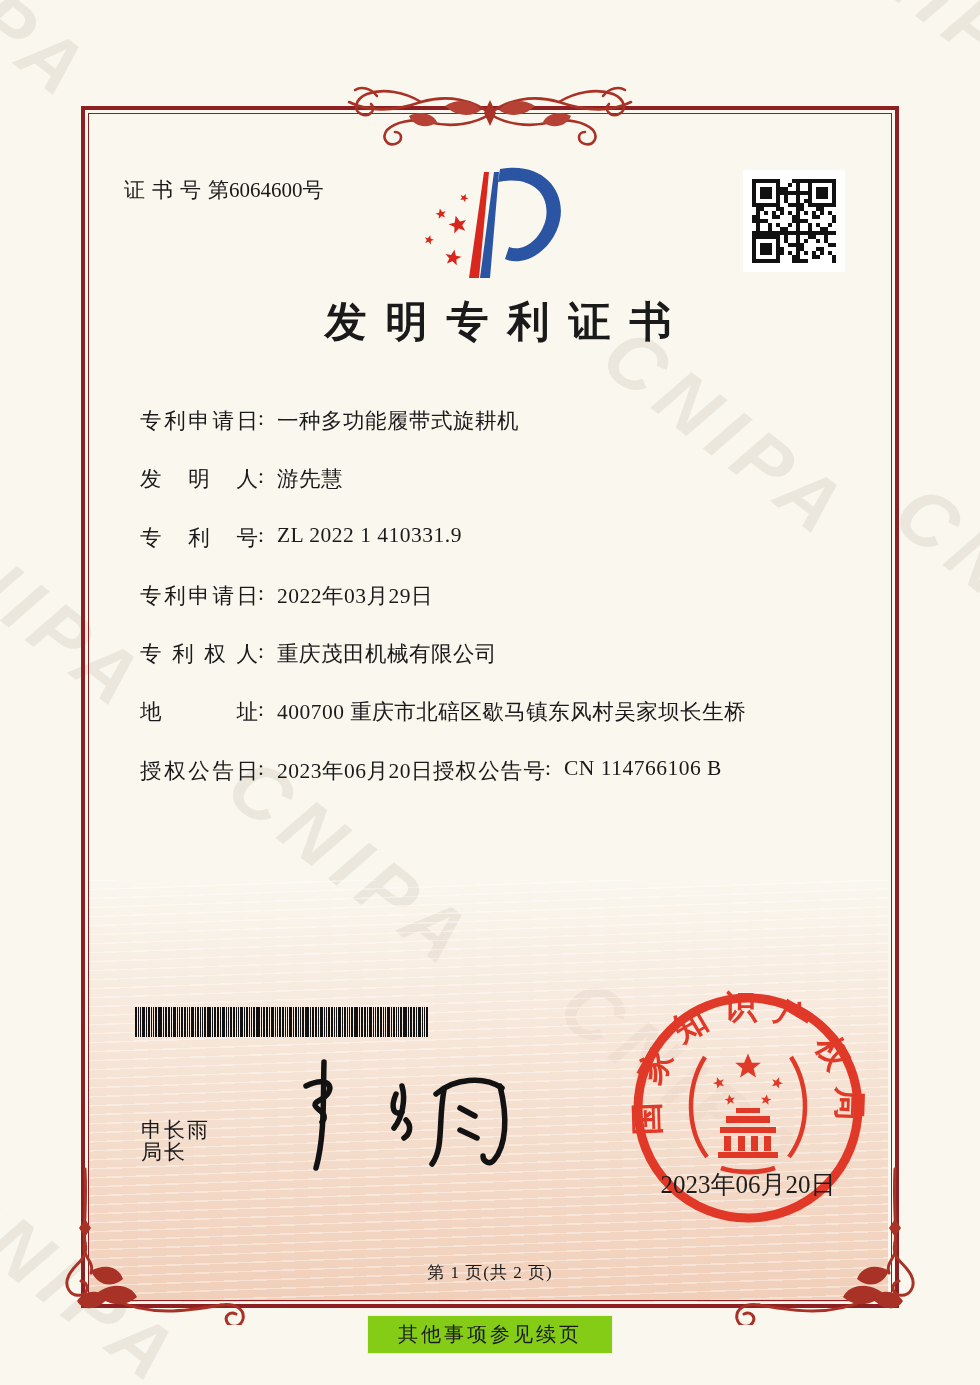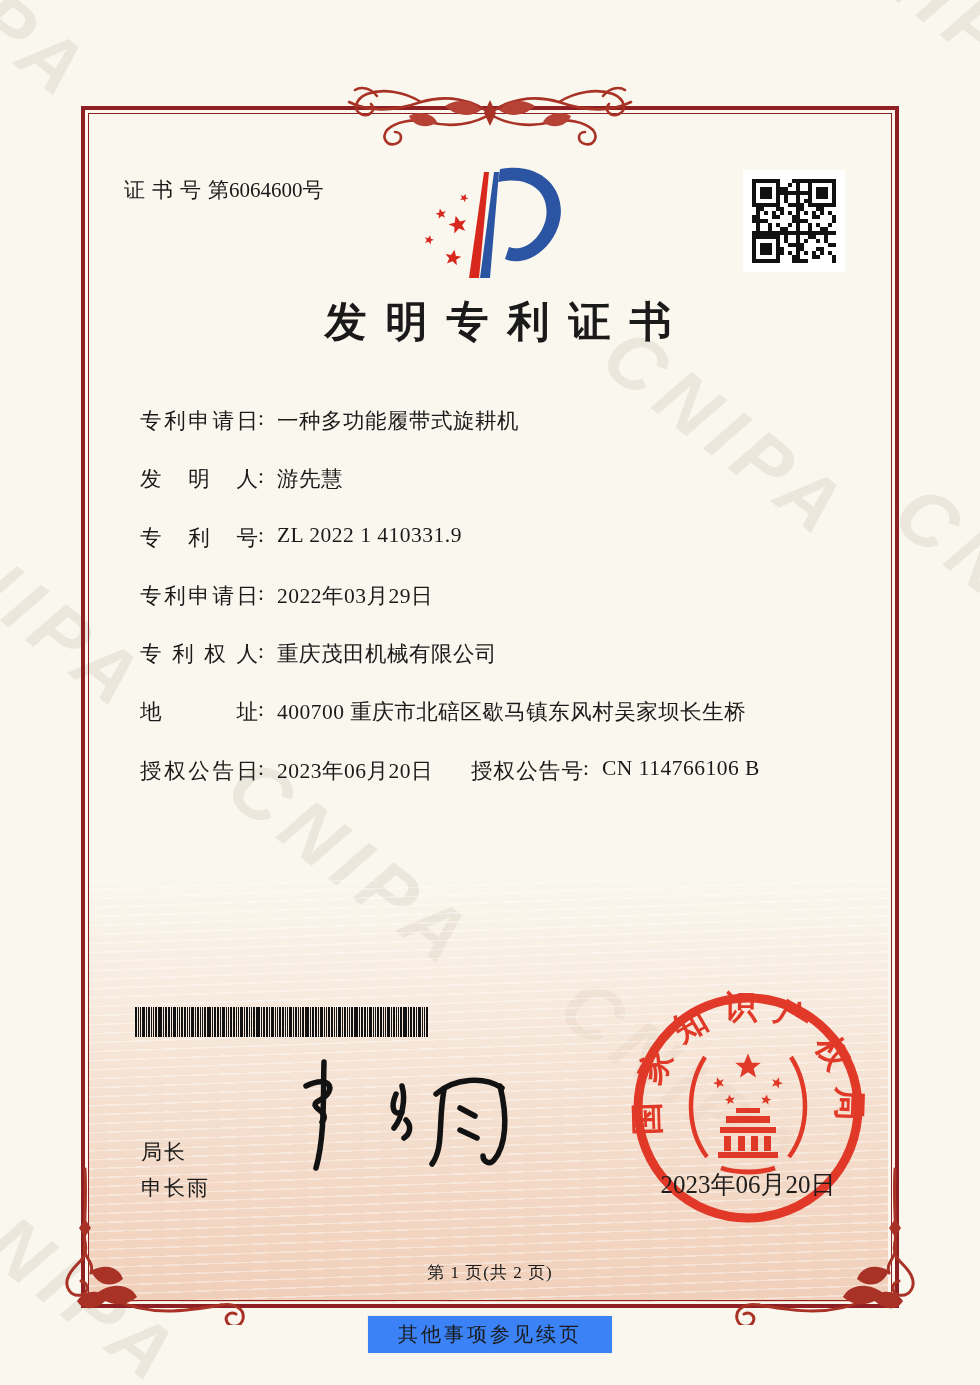--- a/index.html
+++ b/index.html
@@ -24,27 +24,27 @@
   .certno{left:124px;top:176px;font-size:21px;}
   .certno .sp{letter-spacing:7px;}
   .title{left:8px;top:294px;width:100%;text-align:center;font-size:42px;font-weight:700;
          letter-spacing:19px;text-indent:19px;}
   .fields{left:140px;top:406px;width:740px;font-size:21.5px;}
   .frow{display:flex;align-items:flex-start;height:58.3px;}
   .lbl{display:inline-block;width:118px;text-align:justify;text-align-last:justify;flex:none;}
   .lbl2{display:inline-block;width:112px;text-align:justify;text-align-last:justify;flex:none;}
   .colon{flex:none;margin-right:13px;}
   .val{letter-spacing:.5px;white-space:nowrap;text-align:center;}
-  .pair2{display:flex;margin-left:38px;}
+  .pair2{display:flex;}
   .paras{left:140px;top:806px;width:734px;font-size:21px;line-height:1.6;}
   .paras p{margin:0 0 7px 0;text-indent:2em;}
   .signer{left:141px;font-family:"Liberation Sans","DejaVu Sans",sans-serif;
           font-size:21px;font-weight:500;letter-spacing:2px;}
   .pgfoot{left:0;top:1261px;width:100%;text-align:center;font-size:17px;letter-spacing:1px;}
-  .contnote{left:50%;top:1316px;transform:translateX(-50%);background:#3b82f6;
+  .contnote{left:50%;top:1316px;transform:translateX(-50%);background:#84cc16;
             padding:5px 30px;font-size:20px;letter-spacing:3px;box-shadow:0 0 0 1px rgba(0,0,0,0.03);}
   .qrbox{left:743px;top:170px;width:102px;height:102px;background:#ffffff;}
   svg{display:block;}
 </style>
 </head>
 <body>
 
 <div class="page">
 
   <div class="wm" style="left:-175px;top:-50px">CNIPA</div>
@@ -429,21 +429,21 @@
       <rect x="275" y="0" width="2" height="30" fill="#111"></rect>
       <rect x="278" y="0" width="2" height="30" fill="#111"></rect>
       <rect x="281" y="0" width="1" height="30" fill="#111"></rect>
       <rect x="283" y="0" width="3" height="30" fill="#111"></rect>
       <rect x="287" y="0" width="1" height="30" fill="#111"></rect>
       <rect x="289" y="0" width="1" height="30" fill="#111"></rect>
       <rect x="291" y="0" width="2" height="30" fill="#111"></rect>
     </svg>
 
   <div class="abs signer" style="top:1138px">局长</div>
-  <div class="abs signer" style="top:1174px">申长雨</div>
+  <div class="abs signer" style="top:1116px">申长雨</div>
 
   <svg class="abs" style="left:278px;top:1056px" width="250" height="118" viewBox="0 0 250 118">
     <g stroke="#121212" stroke-width="5.5" fill="none" stroke-linecap="round" stroke-linejoin="round">
       <path d="M28,30 C52,18 60,34 42,44 C26,52 54,54 44,66"></path>
       <path d="M46,6 C45,40 47,80 38,112"></path>
       <path d="M118,38 C112,52 116,60 124,56"></path>
       <path d="M124,30 C128,44 124,62 116,72"></path>
       <path d="M128,64 C134,70 132,78 126,82"></path>
       <path d="M158,38 C176,22 206,20 224,32"></path>
       <path d="M166,34 C160,66 166,92 154,108"></path>

